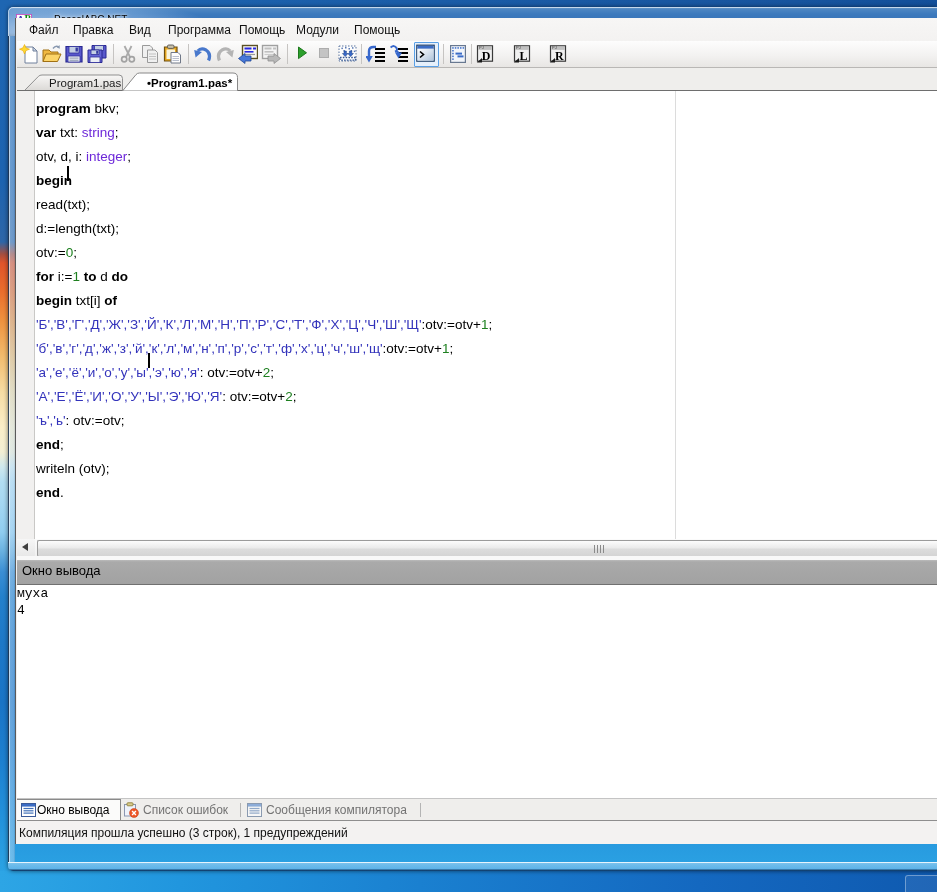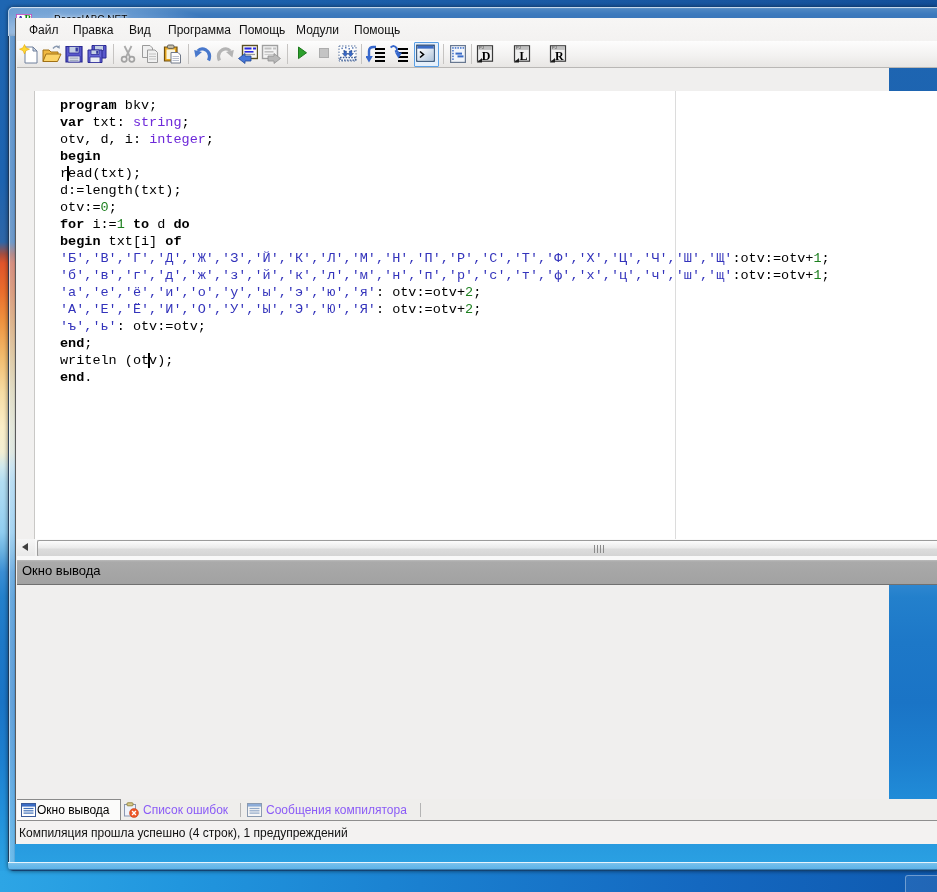--- a/index.html
+++ b/index.html
@@ -47,21 +47,21 @@
 .tsep{position:absolute;top:3px;width:1px;height:20px;background:#c6c4c2;}
 .tico{position:absolute;top:3px;width:20px;height:20px;}
 
 
 #tabstrip{position:absolute;left:1px;top:50px;width:921px;height:23px;background:#efeeec;}
 
 
 #editor{position:absolute;left:1px;top:73px;width:921px;height:448px;background:#fff;}
 #gutter{position:absolute;left:0;top:0;width:17px;height:448px;background:#f1f0ef;border-right:1px solid #c9c8c6;}
 #guide{position:absolute;left:658px;top:0;width:1px;height:448px;background:#dcdcdc;}
-#code{position:absolute;left:19px;top:6px;font-family:Liberation Mono, monospace;font-size:13.5px;line-height:17px;white-space:pre;color:#000;margin-left:24px;}
+#code{position:absolute;left:19px;top:6px;font-family:Liberation Sans, sans-serif;font-size:13.5px;line-height:24px;white-space:pre;color:#000;}
 #code b{font-weight:bold;color:#000;}
 .bl{color:#6d28d9;}
 .st{color:#3333bb;}
 .gr{color:#1e8020;}
 .caret{position:absolute;width:2px;height:15px;background:#000;}
 
 
 #hscroll{position:absolute;left:1px;top:521px;width:921px;height:17px;background:linear-gradient(to bottom,#fbfbfb,#f0f0f0);}
 #hsbtn{position:absolute;left:0;top:0;width:18px;height:17px;background:linear-gradient(to bottom,#f6f6f6,#e8e8e8);}
 #hsbtn:after{content:"";position:absolute;left:5px;top:4px;border-right:6px solid #404040;border-top:4px solid transparent;border-bottom:4px solid transparent;}
@@ -78,21 +78,21 @@
 #outhead span{position:absolute;left:5px;top:3px;}
 
 
 #output{position:absolute;left:1px;top:567px;width:921px;height:214px;background:#fff;border-bottom:1px solid #c4c4c4;box-sizing:border-box;}
 #outtext{position:absolute;left:0px;top:0px;font-family:"Liberation Mono",monospace;font-size:13px;line-height:17px;white-space:pre;color:#000;}
 
 
 #btabs{position:absolute;left:1px;top:781px;width:921px;height:22px;background:#efeeec;border-bottom:1px solid #8e8e8e;box-sizing:border-box;font-size:12px;}
 #btab1{position:absolute;left:0px;top:0px;width:104px;height:21px;background:#fbfbfa;border:1px solid #8a8a8a;border-bottom:none;border-left:none;box-sizing:border-box;color:#000;}
 #btab1 span{position:absolute;left:20px;top:3px;}
-.btxt{position:absolute;top:4px;color:#8b5cf6;}
+.btxt{position:absolute;top:4px;color:#737373;}
 .bsep{position:absolute;top:4px;width:1px;height:14px;background:#b4b4b4;}
 .bico{position:absolute;top:3px;width:16px;height:16px;}
 
 
 #status{position:absolute;left:1px;top:803px;width:921px;height:23px;background:#f3f2f1;box-sizing:border-box;font-size:12px;color:#111;}
 #status span{position:absolute;left:2px;top:5px;}
 </style>
 </head>
 <body>
 <div id="stage">
@@ -314,20 +314,36 @@
           <path d="M0.8,17.4 L6,13 L6,17.4 Z" fill="#1a1a1a"></path>
         </svg>
         <svg class="tico" style="left:532px;width:18px" viewBox="0 0 18 18">
           <rect x="1.5" y="0.8" width="15" height="15.4" fill="#f0f0f0" stroke="#3a3a3a" stroke-width="1.2"></rect>
           <rect x="2.2" y="1.5" width="13.6" height="3.4" fill="#c0c0c0"></rect>
           <text x="3" y="4.4" font-family="Liberation Sans" font-size="4" fill="#444">PJ</text>
           <text x="6" y="14.6" font-family="Liberation Serif" font-size="12" font-weight="bold" fill="#000">R</text>
           <path d="M0.8,17.4 L6,13 L6,17.4 Z" fill="#1a1a1a"></path>
         </svg>
       </div>
+      <div id="tabstrip">
+        <svg width="300" height="23" style="position:absolute;left:0;top:0">
+          <defs>
+            <linearGradient id="tabg" x1="0" y1="0" x2="0" y2="1">
+              <stop offset="0" stop-color="#f8f7f6"></stop>
+                <stop offset="1" stop-color="#dad8d5"></stop>
+            </linearGradient>
+          </defs>
+          <path d="M7,23 L21.5,8.3 Q22.8,7 25,7 L102,7 Q105.5,7 105.5,10.5 L105.5,23 Z" fill="url(#tabg)" stroke="#8f8f8f" stroke-width="1"></path>
+          <line x1="0" y1="22.5" x2="300" y2="22.5" stroke="#6e6e6e" stroke-width="1"></line>
+          <path d="M105.5,23 L119,6.6 Q120.3,5 122.6,5 L216,5 Q220.5,5 220.5,9.5 L220.5,23 Z" fill="#ffffff" stroke="#888888" stroke-width="1"></path>
+          <text x="32" y="18.5" font-family="Liberation Sans" font-size="11.5" fill="#1a1a1a">Program1.pas</text>
+          <text x="130" y="18.5" font-family="Liberation Sans" font-size="11.5" font-weight="bold" fill="#000">•Program1.pas*</text>
+        </svg>
+        <div style="position:absolute;left:300px;top:22px;width:621px;height:1px;background:#6e6e6e"></div>
+      </div>
       <div id="editor">
         <div id="gutter"></div>
         <div id="guide"></div>
         <div id="code"><b>program</b> bkv;
 <b>var</b> txt: <span class="bl">string</span>;
 otv, d, i: <span class="bl">integer</span>;
 <b>begin</b>
 read(txt);
 d:=length(txt);
 otv:=<span class="gr">0</span>;
@@ -347,20 +363,24 @@
       <div id="hscroll">
         <div id="hsbtn"></div>
         <div id="hthumb">
             <div id="hgrip"></div>
           </div>
       </div>
       <div id="split"></div>
       <div id="outhead">
           <span>Окно вывода</span>
         </div>
+      <div id="output">
+          <div id="outtext">муха
+4</div>
+        </div>
       <div id="btabs">
         <div id="btab1">
             <span>Окно вывода</span>
           </div>
         <svg class="bico" style="left:4px" viewBox="0 0 16 16">
           <rect x="0.5" y="1.5" width="14" height="13" fill="#fff" stroke="#3a5a98" stroke-width="1"></rect>
           <rect x="1" y="2" width="13" height="2.6" fill="#3a6cc4"></rect>
           <g stroke="#4070b8" stroke-width="1.2">
               <line x1="2.5" y1="6.5" x2="12.5" y2="6.5"></line>
               <line x1="2.5" y1="8.8" x2="12.5" y2="8.8"></line>
@@ -381,19 +401,19 @@
           <g stroke="#90a8c8" stroke-width="1.2">
               <line x1="2.5" y1="6.5" x2="12.5" y2="6.5"></line>
               <line x1="2.5" y1="8.8" x2="12.5" y2="8.8"></line>
               <line x1="2.5" y1="11.1" x2="12.5" y2="11.1"></line>
             </g>
         </svg>
         <span class="btxt" style="left:249px">Сообщения компилятора</span>
         <div class="bsep" style="left:403px"></div>
       </div>
       <div id="status">
-          <span>Компиляция прошла успешно (4 строк), 1 предупреждений</span>
+          <span>Компиляция прошла успешно (3 строк), 1 предупреждений</span>
         </div>
     </div>
     <div id="bL"></div>
     <div id="bB"></div>
   </div>
 </div>
 
 </body></html>

